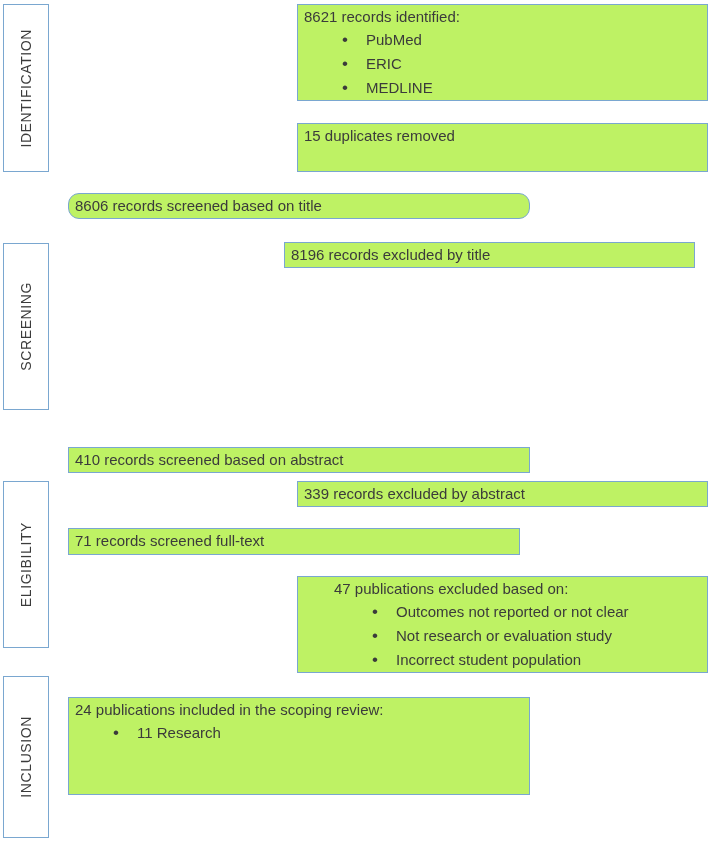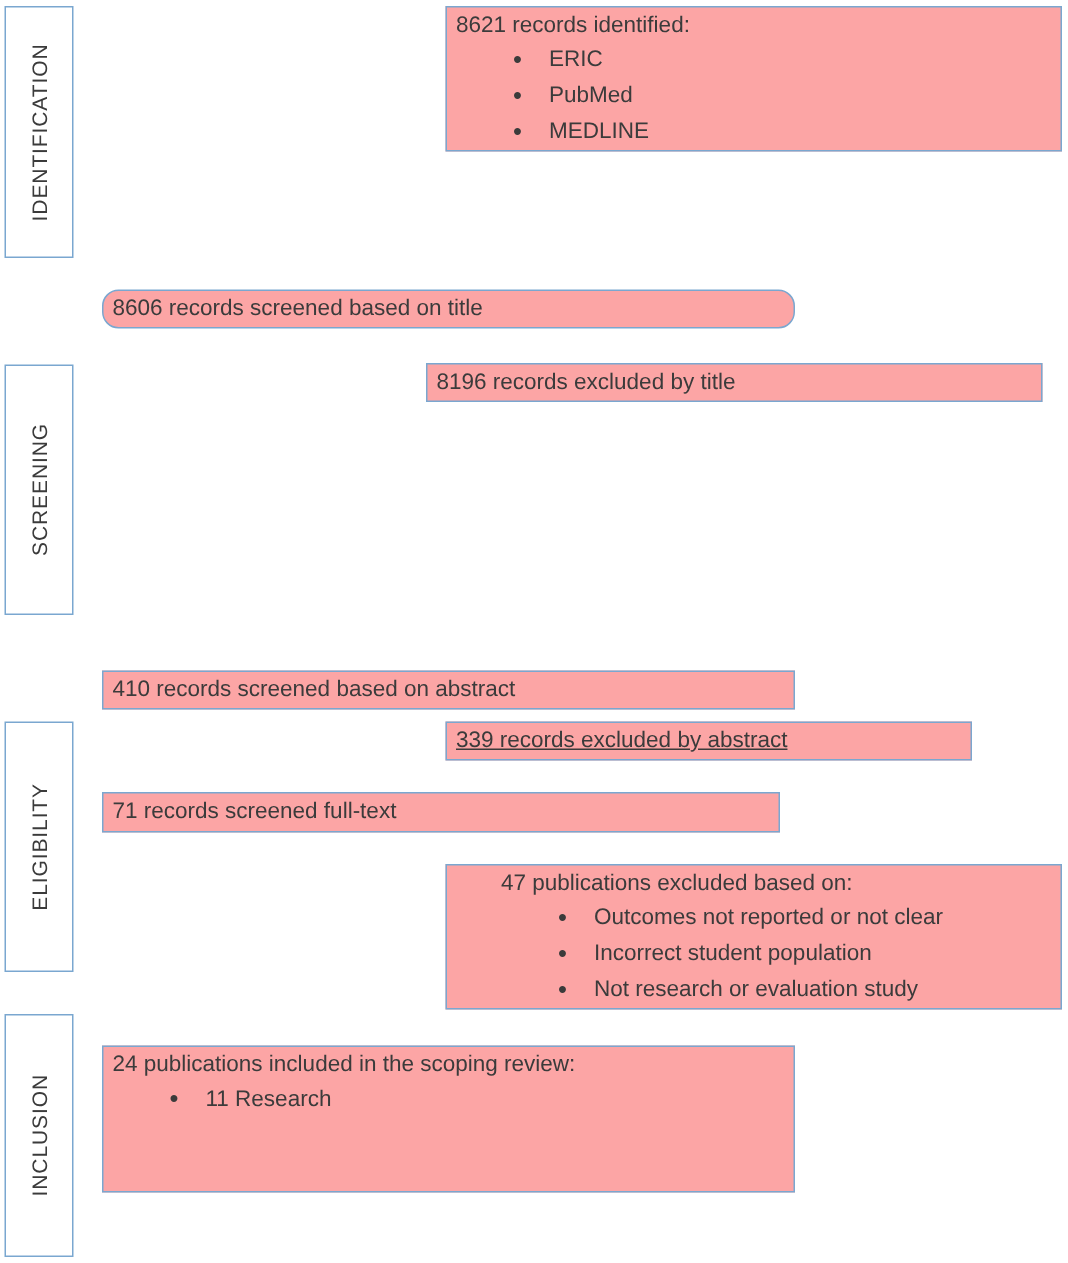--- a/index.html
+++ b/index.html
@@ -36,21 +36,21 @@
     font-size: 14px;
     letter-spacing: 0.6px;
     color: var(--text-color);
     white-space: nowrap;
   }
 
   
   .cbox {
     position: absolute;
     border: 1.5px solid var(--border-color);
-    background: #fca5a5;
+    background: #bef264;
     color: var(--text-color);
     font-size: 15px;
     padding: 2px 6px;
     overflow: hidden;
   }
   .cbox .title {
     line-height: 19px;
     white-space: nowrap;
   }
   .cbox ul {
@@ -87,53 +87,56 @@
   <div class="stage" style="top:481px; height:167px;">
     <span>ELIGIBILITY</span>
   </div>
   <div class="stage" style="top:676px; height:162px;">
     <span>INCLUSION</span>
   </div>
 
   <div class="cbox" style="left:297px; top:4px; width:411px; height:97px;">
     <div class="title">8621 records identified:</div>
     <ul>
+      <li>PubMed</li>
       <li>ERIC</li>
-      <li>PubMed</li>
       <li>MEDLINE</li>
     </ul>
   </div>
 
+  <div class="cbox" style="left:297px; top:123px; width:411px; height:49px;">
+    <div class="title">15 duplicates removed</div>
+  </div>
 
   <div class="cbox" style="left:68px; top:193px; width:462px; height:26px;border-radius:11px;">
     <div class="title">8606 records screened based on title</div>
   </div>
 
   <div class="cbox" style="left:284px; top:242px; width:411px; height:26px;">
     <div class="title">8196 records excluded by title</div>
   </div>
 
   <div class="cbox" style="left:68px; top:431px; width:462px; height:26px;margin-top:16px;">
     <div class="title">410 records screened based on abstract</div>
   </div>
 
-  <div class="cbox" style="left:297px; top:481px; width:351px; height:26px;text-decoration:underline;">
+  <div class="cbox" style="left:297px; top:481px; width:411px; height:26px;">
     <div class="title">339 records excluded by abstract</div>
   </div>
 
   <div class="cbox" style="left:68px; top:528px; width:452px; height:27px;">
     <div class="title">71 records screened full-text</div>
   </div>
 
   <div class="cbox" style="left:297px; top:576px; width:411px; height:97px;padding-left:36px;">
     <div class="title">47 publications excluded based on:</div>
     <ul>
       <li>Outcomes not reported or not clear</li>
+      <li>Not research or evaluation study</li>
       <li>Incorrect student population</li>
-      <li>Not research or evaluation study</li>
     </ul>
   </div>
 
   <div class="cbox" style="left:68px; top:697px; width:462px; height:98px;">
     <div class="title">24 publications included in the scoping review:</div>
     <ul>
       <li>11 Research</li>
     </ul>
   </div>
 

